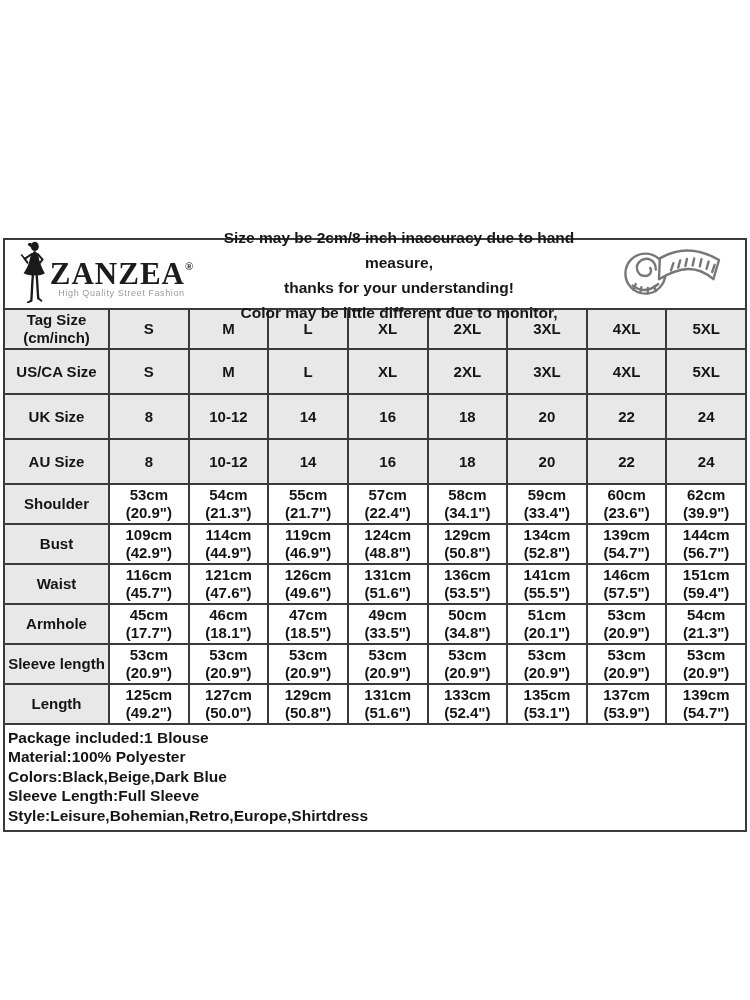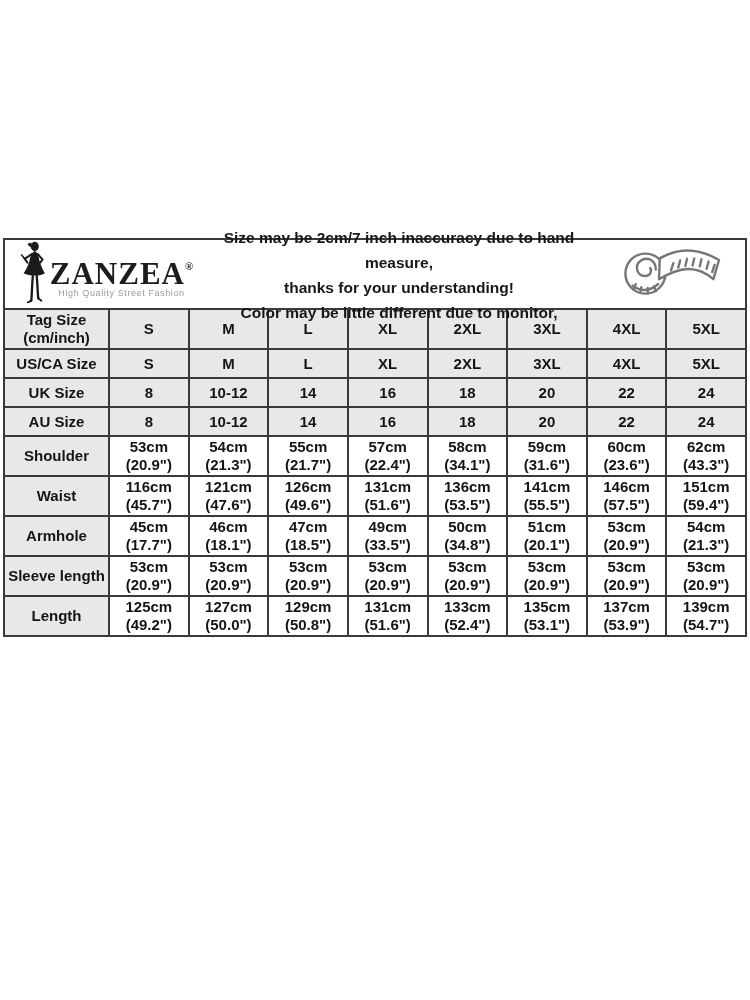--- a/index.html
+++ b/index.html
@@ -68,21 +68,21 @@
     font-size: 15px;
     color: #151515;
     white-space: pre-line;
     line-height: 18px;
     padding: 1px 0;
   }
   col.c-label { width: 105px; }
   tr.shaded td { background: var(--shade, #e8e8e8); }
   td.label { background: var(--shade, #e8e8e8); }
   tr.r-tag td { height: 33px; }
-  tr.r-size td { height: 29px; }
+  tr.r-size td { height: 45px; }
   tr.r-measure td { height: 38px; }
 
   
   .info {
     border: 2px solid var(--border, #3a3a3a);
     margin-top: -2px;
     padding: 3px 4px 5px 3px;
   }
   .info-line {
     font-weight: bold;
@@ -116,21 +116,21 @@
           <path d="M22.5 74 L26.5 77" stroke="#1a1a1a" stroke-width="2.4" stroke-linecap="round"></path>
         </svg>
       </span>
       <span class="logo-text">
         <span class="brand-row"><span>ZANZEA</span><span class="reg">®</span></span>
         <span class="tagline">High Quality Street Fashion</span>
       </span>
     </div>
 
     <div class="notice">
-      <div>Size may be 2cm/7 inch inaccuracy due to hand measure,</div>
+      <div>Size may be 2cm/8 inch inaccuracy due to hand measure,</div>
       <div>thanks for your understanding!</div>
       <div>Color may be little different due to monitor,</div>
     </div>
 
     <div class="tape">
       <svg width="112" height="62" viewBox="0 0 140 75" aria-hidden="true">
 
         <circle class="lnw" cx="38" cy="37" r="25"></circle>
 
         <path class="ln" d="M51 32 C51 20 40 15 32 21 C24 27 27 40 38 40 C44 40 46.5 34 44 30"></path>
@@ -218,25 +218,44 @@
 (20.9")</td>
         <td>54cm
 (21.3")</td>
         <td>55cm
 (21.7")</td>
         <td>57cm
 (22.4")</td>
         <td>58cm
 (34.1")</td>
         <td>59cm
-(31.6")</td>
+(33.4")</td>
         <td>60cm
 (23.6")</td>
         <td>62cm
-(43.3")</td>
+(39.9")</td>
+      </tr>
+      <tr class="r-measure">
+        <td class="label">Bust</td>
+        <td>109cm
+(42.9")</td>
+        <td>114cm
+(44.9")</td>
+        <td>119cm
+(46.9")</td>
+        <td>124cm
+(48.8")</td>
+        <td>129cm
+(50.8")</td>
+        <td>134cm
+(52.8")</td>
+        <td>139cm
+(54.7")</td>
+        <td>144cm
+(56.7")</td>
       </tr>
       <tr class="r-measure">
         <td class="label">Waist</td>
         <td>116cm
 (45.7")</td>
         <td>121cm
 (47.6")</td>
         <td>126cm
 (49.6")</td>
         <td>131cm
@@ -303,14 +322,21 @@
         <td>135cm
 (53.1")</td>
         <td>137cm
 (53.9")</td>
         <td>139cm
 (54.7")</td>
       </tr>
     </tbody>
   </table>
 
+  <div class="info">
+    <div class="info-line">Package included:1 Blouse</div>
+    <div class="info-line">Material:100% Polyester</div>
+    <div class="info-line">Colors:Black,Beige,Dark Blue</div>
+    <div class="info-line">Sleeve Length:Full Sleeve</div>
+    <div class="info-line">Style:Leisure,Bohemian,Retro,Europe,Shirtdress</div>
+  </div>
 
 </div>
 
 </body></html>

